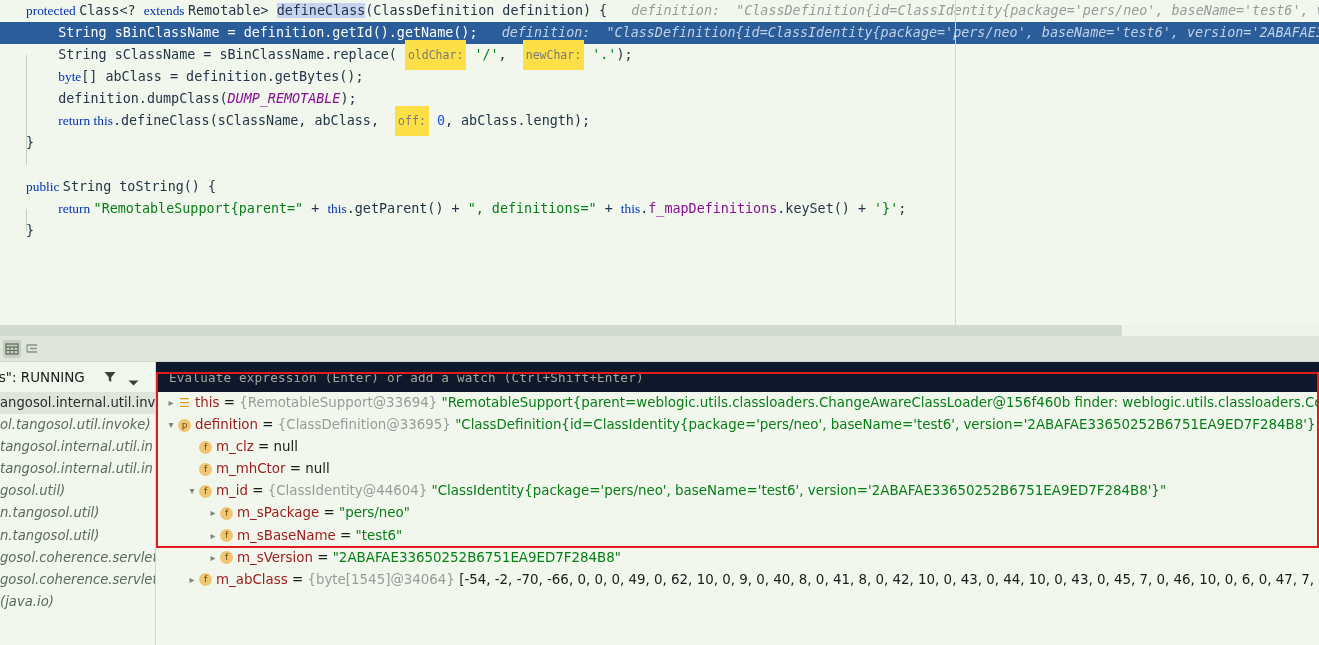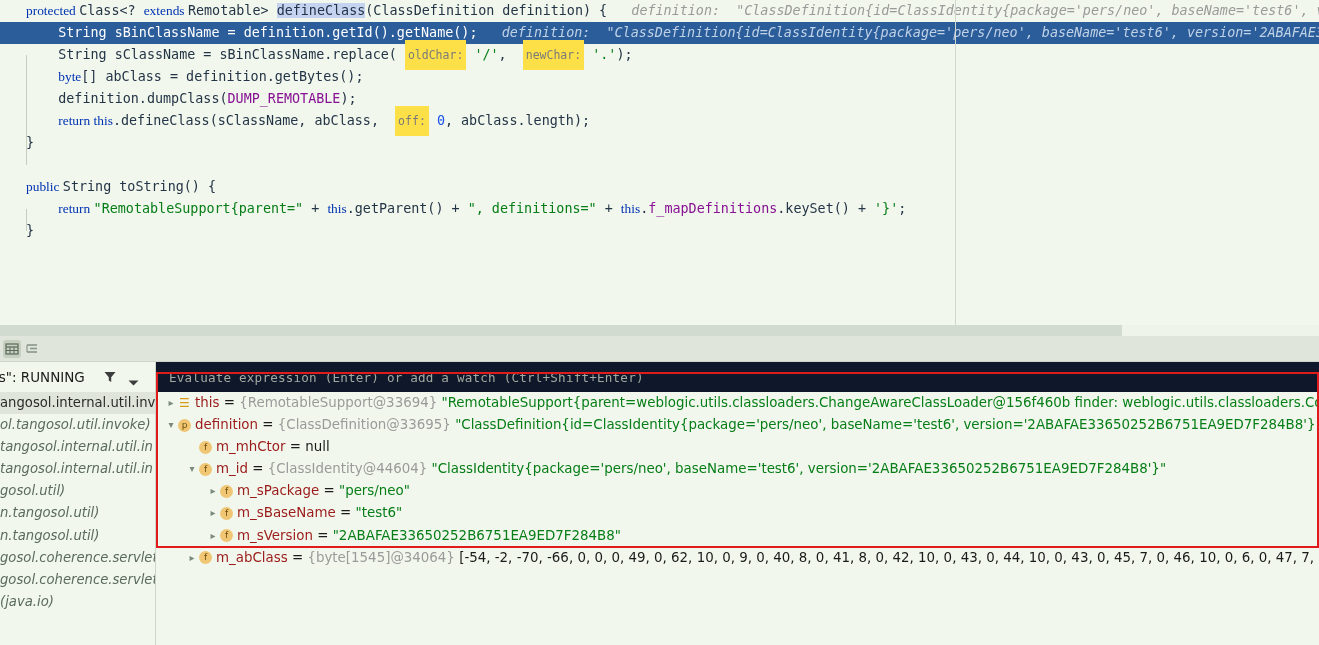--- a/index.html
+++ b/index.html
@@ -31,21 +31,21 @@
   .ln.sel { background: #2b5d9b; }
   .ln.sel .kw, .ln.sel .typ, .ln.sel .pln, .ln.sel .meth, .ln.sel .fld { color: #ffffff; }
   .ln.sel .hint { color: #c0d2e6; background: transparent; }
 
   .kw   { color: #0033b3; font-family: Liberation Serif, serif; }
   .pln  { color: #243447; }
   .typ  { color: #243447; text-align: center; }
   .meth { color: #243447; }
   .str  { color: #067d17; }
   .num  { color: #1750eb; }
-  .stat { color: #871094; }
+  .stat { color: #871094; font-style: italic; }
   .fld  { color: #871094; margin-top: 16px; }
   .hl   { background: #c5d3f0; }
   .hint {
     color: #9a9a9a; font-style: italic;
   }
   .hintbox {
     background: #fde047; color: #7a7a7a; font-style: normal;
     font-size: 11.5px; padding: 8px 3px; border-radius: 0;
   }
   .indent-guide {
@@ -233,20 +233,21 @@
         </div>
       <div class="frames-divider"></div>
 
       <div class="eval-bar">
         <span class="eval-text">Evaluate expression (Enter) or add a watch (Ctrl+Shift+Enter)</span>
       </div>
 
       <div class="vars" id="vars-tree">
           <div class="var-row"><span style="display:inline-block;width:8px"></span><span class="twisty">▸</span><span class="badge stack">☰</span><span class="vname">this</span><span class="veq"> = </span><span class="vtype">{RemotableSupport@33694}</span> <span class="vstr">"RemotableSupport{parent=weblogic.utils.classloaders.ChangeAwareClassLoader@156f460b finder: weblogic.utils.classloaders.Cod</span></div>
           <div class="var-row"><span style="display:inline-block;width:8px"></span><span class="twisty">▾</span><span class="badge">p</span><span class="vname">definition</span><span class="veq"> = </span><span class="vtype">{ClassDefinition@33695}</span> <span class="vstr">"ClassDefinition{id=ClassIdentity{package='pers/neo', baseName='test6', version='2ABAFAE33650252B6751EA9ED7F284B8'}}"</span></div>
+          <div class="var-row"><span style="display:inline-block;width:29px"></span><span class="twisty"></span><span class="badge">f</span><span class="vname">m_clz</span><span class="veq"> = </span><span class="vnull">null</span></div>
           <div class="var-row"><span style="display:inline-block;width:29px"></span><span class="twisty"></span><span class="badge">f</span><span class="vname">m_mhCtor</span><span class="veq"> = </span><span class="vnull">null</span></div>
           <div class="var-row"><span style="display:inline-block;width:29px"></span><span class="twisty">▾</span><span class="badge">f</span><span class="vname">m_id</span><span class="veq"> = </span><span class="vtype">{ClassIdentity@44604}</span> <span class="vstr">"ClassIdentity{package='pers/neo', baseName='test6', version='2ABAFAE33650252B6751EA9ED7F284B8'}"</span></div>
           <div class="var-row"><span style="display:inline-block;width:50px"></span><span class="twisty">▸</span><span class="badge">f</span><span class="vname">m_sPackage</span><span class="veq"> = </span><span class="vstr">"pers/neo"</span></div>
           <div class="var-row"><span style="display:inline-block;width:50px"></span><span class="twisty">▸</span><span class="badge">f</span><span class="vname">m_sBaseName</span><span class="veq"> = </span><span class="vstr">"test6"</span></div>
           <div class="var-row"><span style="display:inline-block;width:50px"></span><span class="twisty">▸</span><span class="badge">f</span><span class="vname">m_sVersion</span><span class="veq"> = </span><span class="vstr">"2ABAFAE33650252B6751EA9ED7F284B8"</span></div>
           <div class="var-row"><span style="display:inline-block;width:29px"></span><span class="twisty">▸</span><span class="badge">f</span><span class="vname">m_abClass</span><span class="veq"> = </span><span class="vtype">{byte[1545]@34064}</span> <span class="varr">[-54, -2, -70, -66, 0, 0, 0, 49, 0, 62, 10, 0, 9, 0, 40, 8, 0, 41, 8, 0, 42, 10, 0, 43, 0, 44, 10, 0, 43, 0, 45, 7, 0, 46, 10, 0, 6, 0, 47, 7, 0, 60, 7, 0, 49, 7, 0</span></div>
         </div>
 
       <div class="redbox"></div>
     </div>

